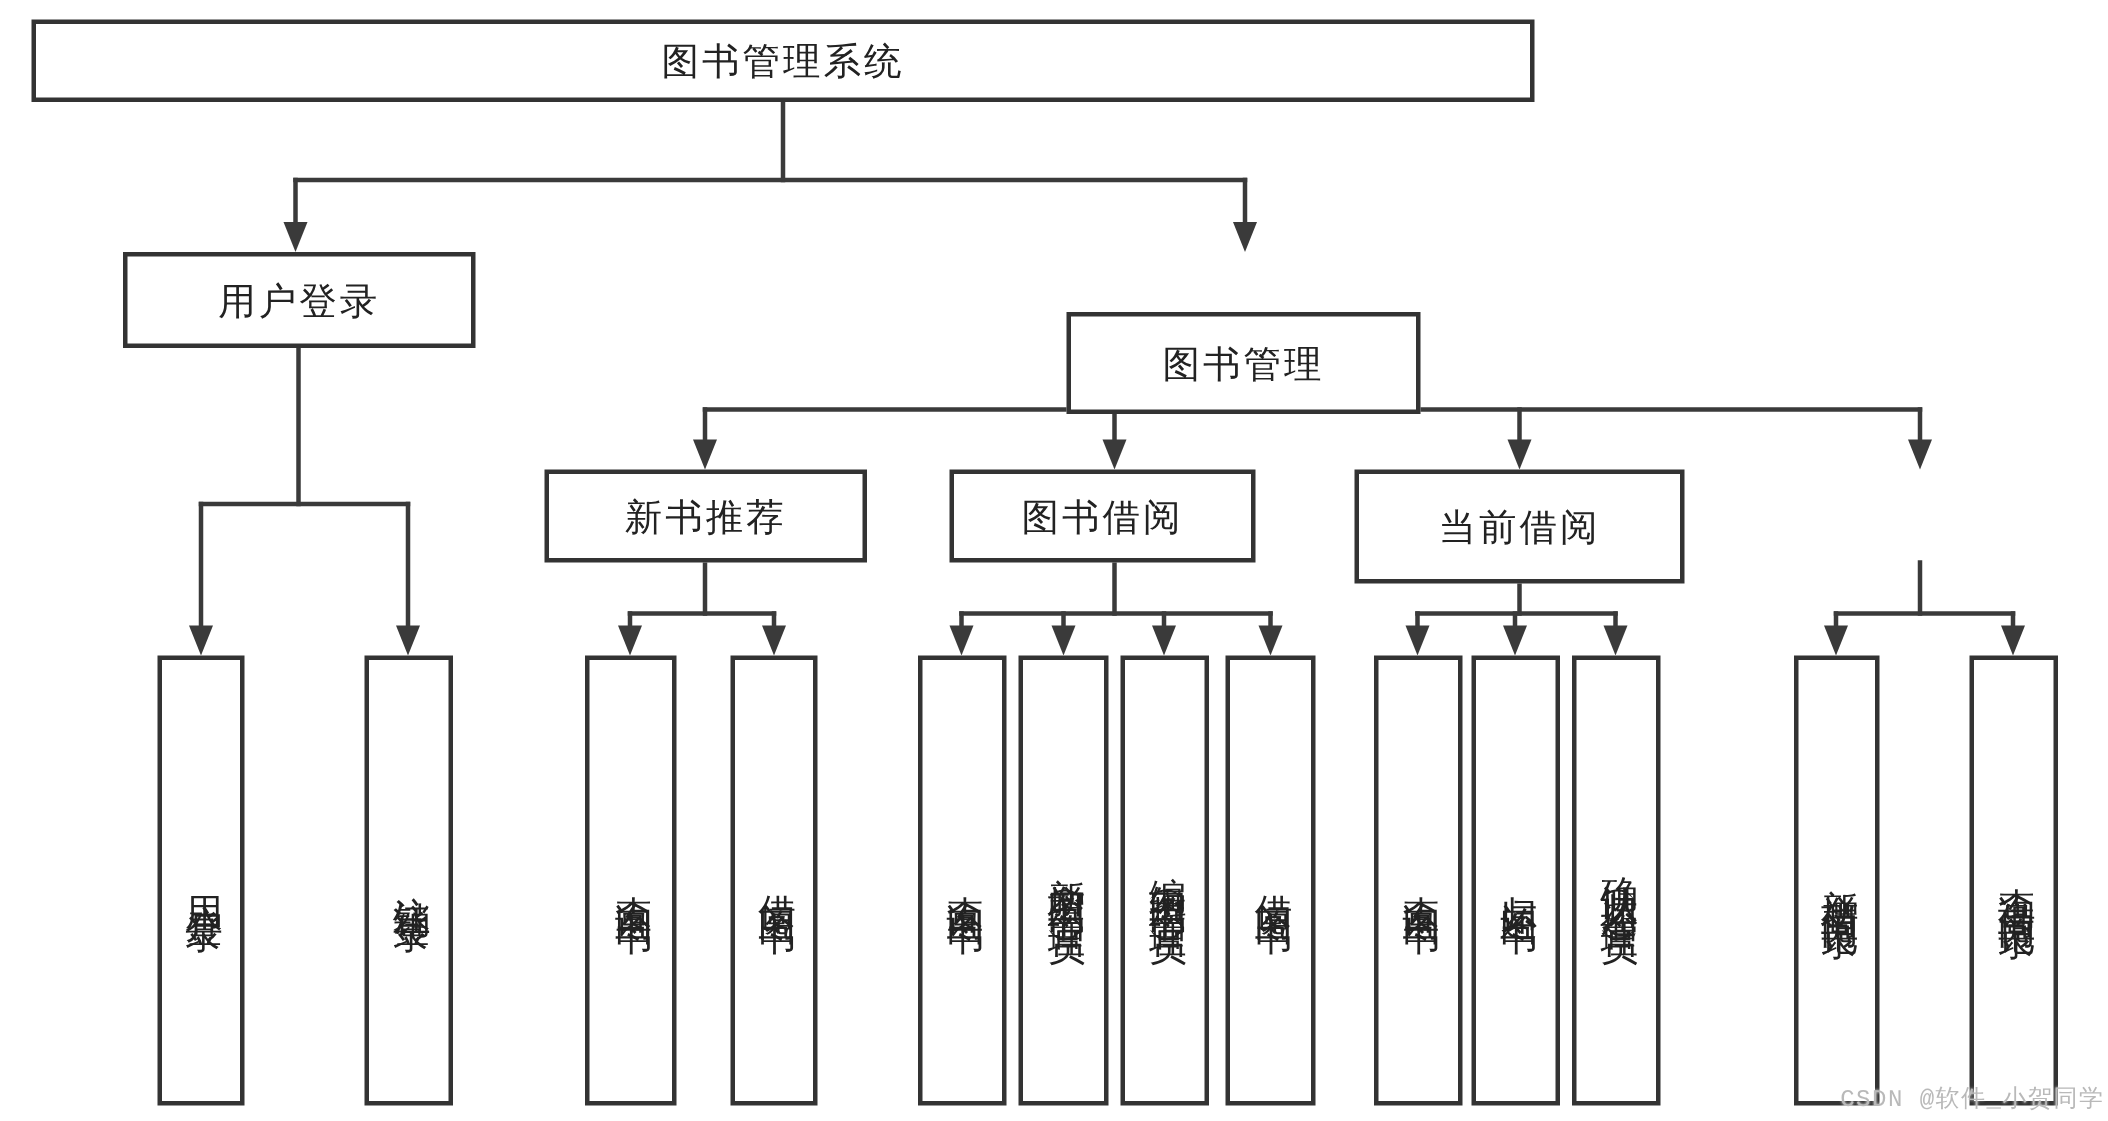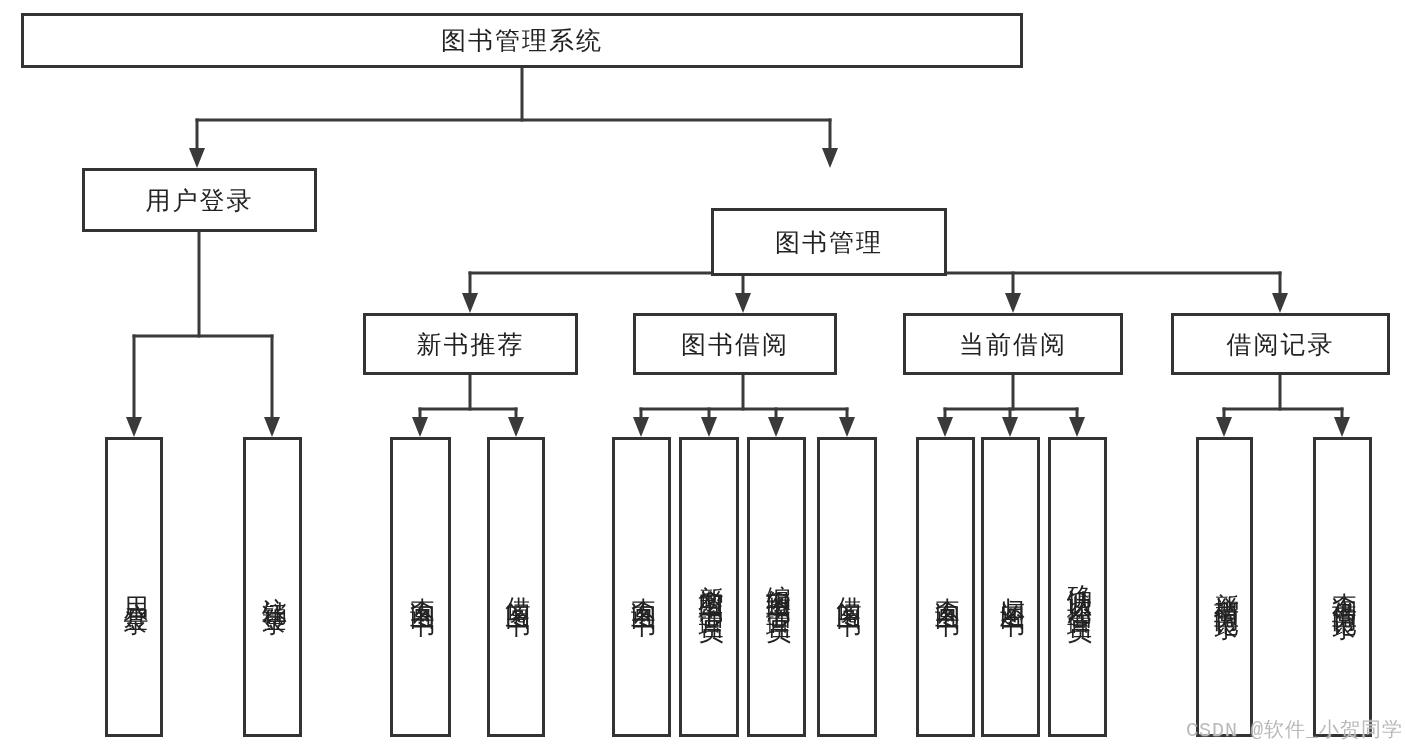--- a/index.html
+++ b/index.html
@@ -50,21 +50,21 @@
     text-orientation: mixed;
     letter-spacing: 5px;
     font-size: 25px;
     line-height: 1;
   }
   .watermark {
     position: absolute;
     right: 2px;
     bottom: 4px;
     z-index: 3;
-    font-size: 20px;
+    font-size: 16px;
     letter-spacing: 1px;
     color: var(--watermark);
     text-shadow: 0 0 2px #ffffff;
     white-space: nowrap;
   }
 </style>
 </head>
 <body>
 
 <div class="stage">
@@ -145,22 +145,21 @@
     </g>
   </svg>
 
   <div class="node" style="left:21px; top:13px; width:1002px; height:55px;">图书管理系统</div>
 
   <div class="node" style="left:82px; top:168px; width:235px; height:64px;">用户登录</div>
   <div class="node" style="left:711px; top:168px; width:236px; height:68px;margin-top:40px;">图书管理</div>
 
   <div class="node" style="left:363px; top:313px; width:215px; height:62px;text-align:right;">新书推荐</div>
   <div class="node" style="left:633px; top:313px; width:204px; height:62px;">图书借阅</div>
-  <div class="node" style="left:903px; top:313px; width:220px; height:62px;">当前借阅</div>
-  <div class="node" style="left:1171px; top:313px; width:219px; height:62px;">借阅记录</div>
+  <div class="node" style="left:903px; top:313px; width:220px; height:76px;">当前借阅</div>
 
   <div class="node" style="left:105px; top:437px; width:58px; height:300px;">
     <span class="vtext">用户登录</span>
   </div>
   <div class="node" style="left:243px; top:437px; width:59px; height:300px;">
     <span class="vtext">注销登录</span>
   </div>
   <div class="node" style="left:390px; top:437px; width:61px; height:300px;">
     <span class="vtext">查询图书</span>
   </div>

